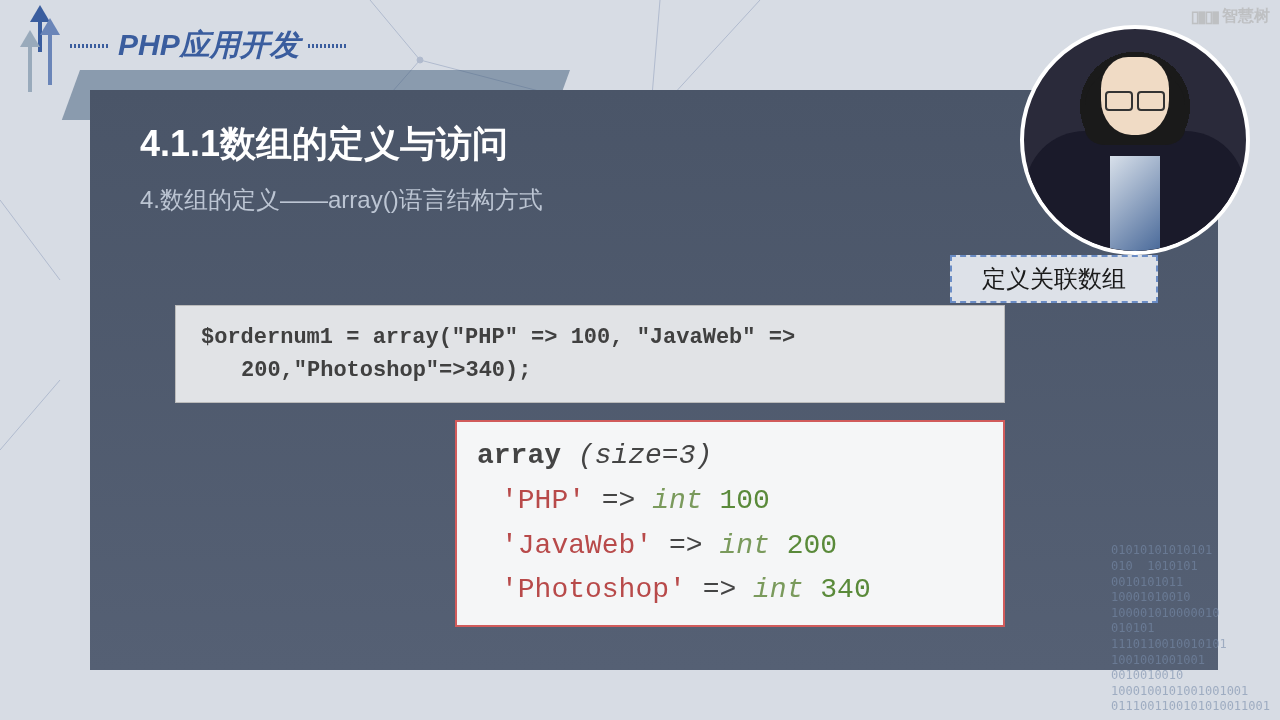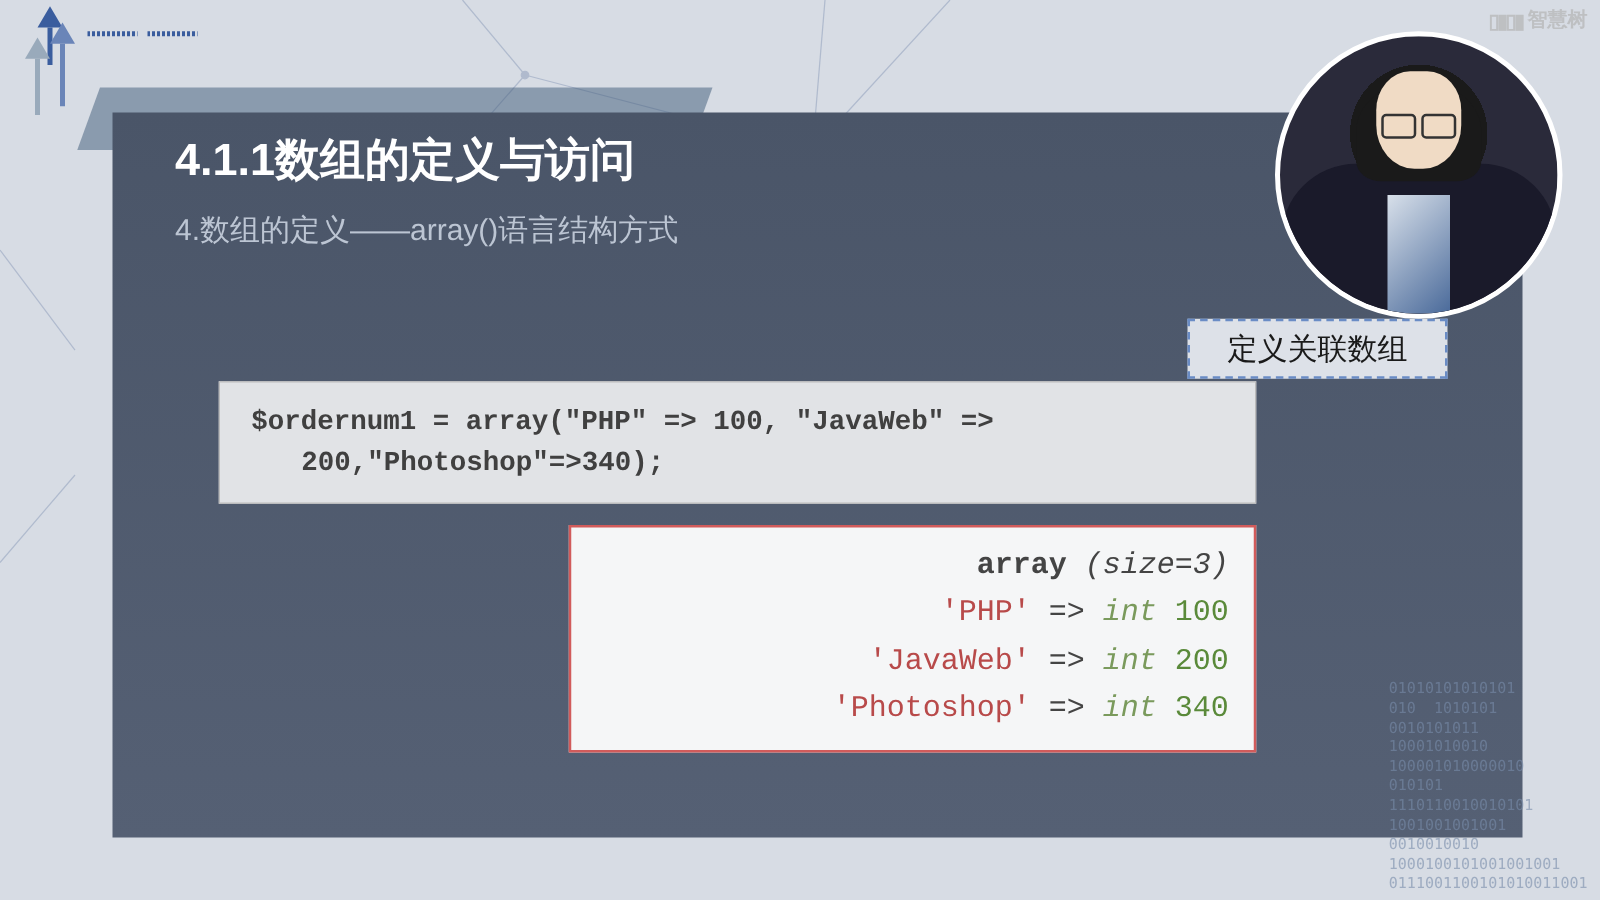--- a/index.html
+++ b/index.html
@@ -61,21 +61,21 @@
     transform-origin: top right;
     opacity: 0.5;
   }
   .slide {
     position: absolute;
     top: 20px;
     left: 10px;
     width: 1128px;
     height: 580px;
     background: linear-gradient(180deg, #4a5568 0%, #556074 100%);
-    padding: 14px 50px;
+    padding: 30px 50px;
     color: #fff;
   }
   .section-num-title {
     font-size: 36px;
     font-weight: bold;
     color: #fff;
   }
   .subtitle {
     font-size: 24px;
     color: #bcc5d3;
@@ -108,24 +108,23 @@
   }
   .code-box2 {
     position: absolute;
     top: 330px;
     left: 365px;
     width: 550px;
     background: #f5f6f7;
     border: 2px solid #d15b5b;
     padding: 12px 20px;
     font-family: "Courier New", Consolas, monospace;
-    font-size: 24px;
+    font-size: 28px;
     color: #444;
     line-height: 1.6;
-    text-align: right;
   }
   .c-kw { font-weight: bold; }
   .c-it { font-style: italic; }
   .c-str { color: #b84a4a; margin-top: 26px; }
   .c-type { color: #7a9a5c; font-style: italic;}
   .c-int { color: #5a8a3a; }
   .presenter {
     position: absolute;
     top: 25px;
     right: 30px;
@@ -193,20 +192,21 @@
     <rect x="18" y="22" width="4" height="30" fill="#3a5d9e"></rect>
     <polygon points="30,18 40,35 20,35" fill="#6a85b8"></polygon>
     <rect x="28" y="35" width="4" height="50" fill="#6a85b8"></rect>
     <polygon points="10,30 20,47 0,47" fill="#9ab"></polygon>
     <rect x="8" y="47" width="4" height="45" fill="#9ab"></rect>
   </svg>
 </div>
 
 <div class="header-bar">
   <span class="header-dots"></span>
+  <span class="header-title">PHP应用开发</span>
   <span class="header-dots-r"></span>
 </div>
 
 <div class="watermark">
   <span class="bars">▯▮▯▮</span>
   <span>智慧树</span>
 </div>
 
 <div class="slide-container">
   <div class="slide-shadow-tab"></div>

